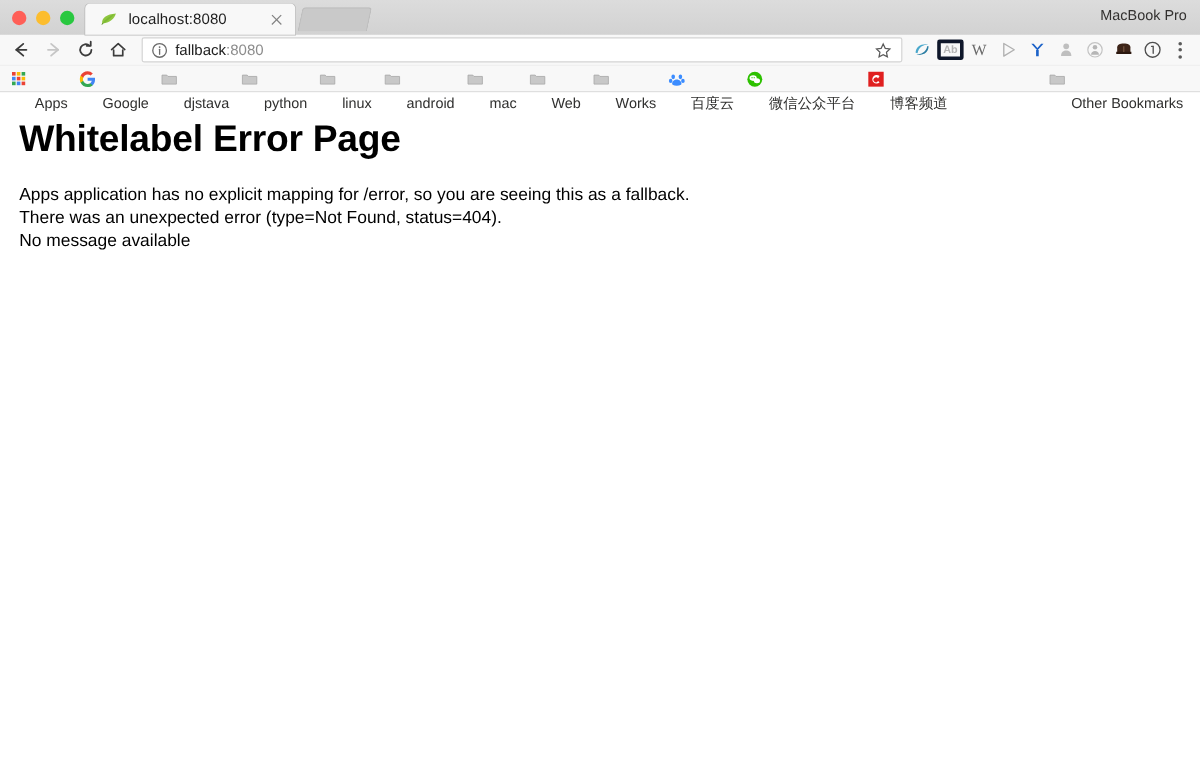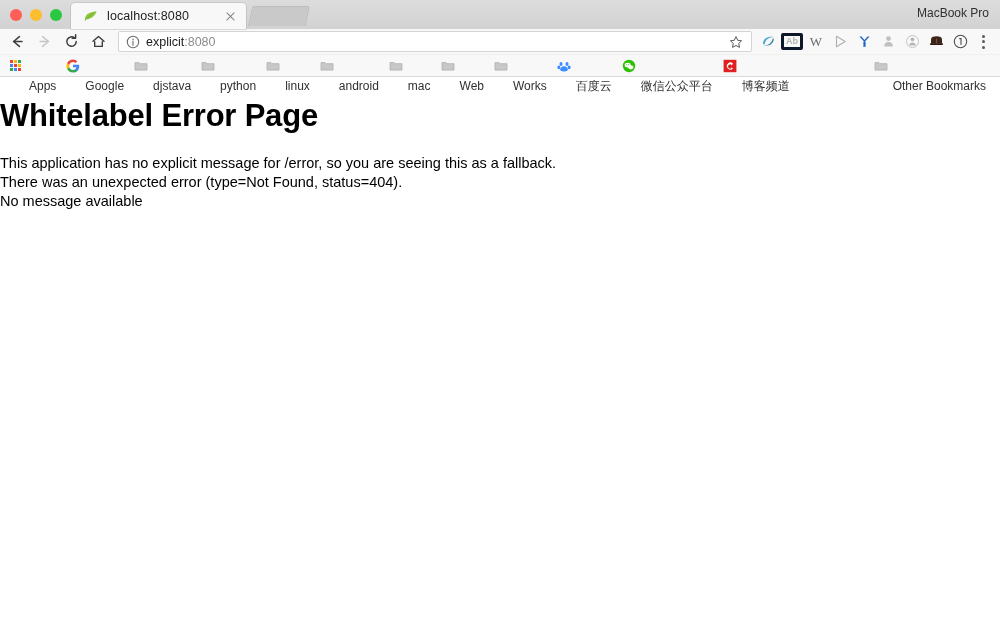--- a/index.html
+++ b/index.html
@@ -196,21 +196,21 @@
     margin-right: 5px;
     flex: 0 0 auto;
   }
   .apps-grid i { width: 2.6px; height: 2.6px; display: block; }
   .spacer { flex: 1 1 auto; }
 
   
   .page {
     background: #ffffff;
     height: 556px;
-    padding: 0 0;
+    padding: 0 16px;
     overflow: hidden;
   }
   .page h1 {
     font-size: 31px;
     font-weight: bold;
     color: #000000;
     margin: 21px 0 0 0;
     letter-spacing: -0.2px;
     line-height: 1.15;
   }
@@ -278,21 +278,21 @@
       <path d="M4.7 8.8 V13.4 H12.3 V8.8" fill="none" stroke="#3c3c3c" stroke-width="1.4" stroke-linecap="round" stroke-linejoin="round"></path>
     </svg>
   </div>
 
   <div class="omnibox">
     <svg class="omni-info" viewBox="0 0 14 14">
       <circle cx="7" cy="7" r="5.7" fill="none" stroke="#6b6b6b" stroke-width="1.1"></circle>
       <circle cx="7" cy="4.2" r="0.75" fill="#6b6b6b"></circle>
       <path d="M7 6.1 V10.2" stroke="#6b6b6b" stroke-width="1.1" stroke-linecap="round"></path>
     </svg>
-    <span class="omni-text"><span class="host">explicit</span><span>:8080</span></span>
+    <span class="omni-text"><span class="host">fallback</span><span>:8080</span></span>
     <span class="omni-star">
       <svg width="14" height="14" viewBox="0 0 14 14">
         <path d="M7 1.6 L8.7 5.3 L12.6 5.8 L9.7 8.5 L10.5 12.4 L7 10.5 L3.5 12.4 L4.3 8.5 L1.4 5.8 L5.3 5.3 Z" fill="none" stroke="#5a5a5a" stroke-width="1"></path>
       </svg>
     </span>
   </div>
 
   <div class="ext-row">
 
     <div class="ext">
@@ -472,16 +472,16 @@
   <div class="bm">
     <svg class="bm-ico" viewBox="0 0 14 14">
       <path d="M1 3.6 h4 l1 1.1 h7 v6.4 h-12 z" fill="#c8c8c8" stroke="#a9a9a9" stroke-width="0.7"></path>
     </svg>
     <span class="bm-label">Other Bookmarks</span>
   </div>
 </div>
 
 <div class="page">
   <h1>Whitelabel Error Page</h1>
-  <p class="block">This application has no explicit message for /error, so you are seeing this as a fallback.</p>
+  <p class="block">Apps application has no explicit mapping for /error, so you are seeing this as a fallback.</p>
   <p class="tight">There was an unexpected error (type=Not Found, status=404).</p>
   <p class="tight">No message available</p>
 </div>
 
 </body></html>

